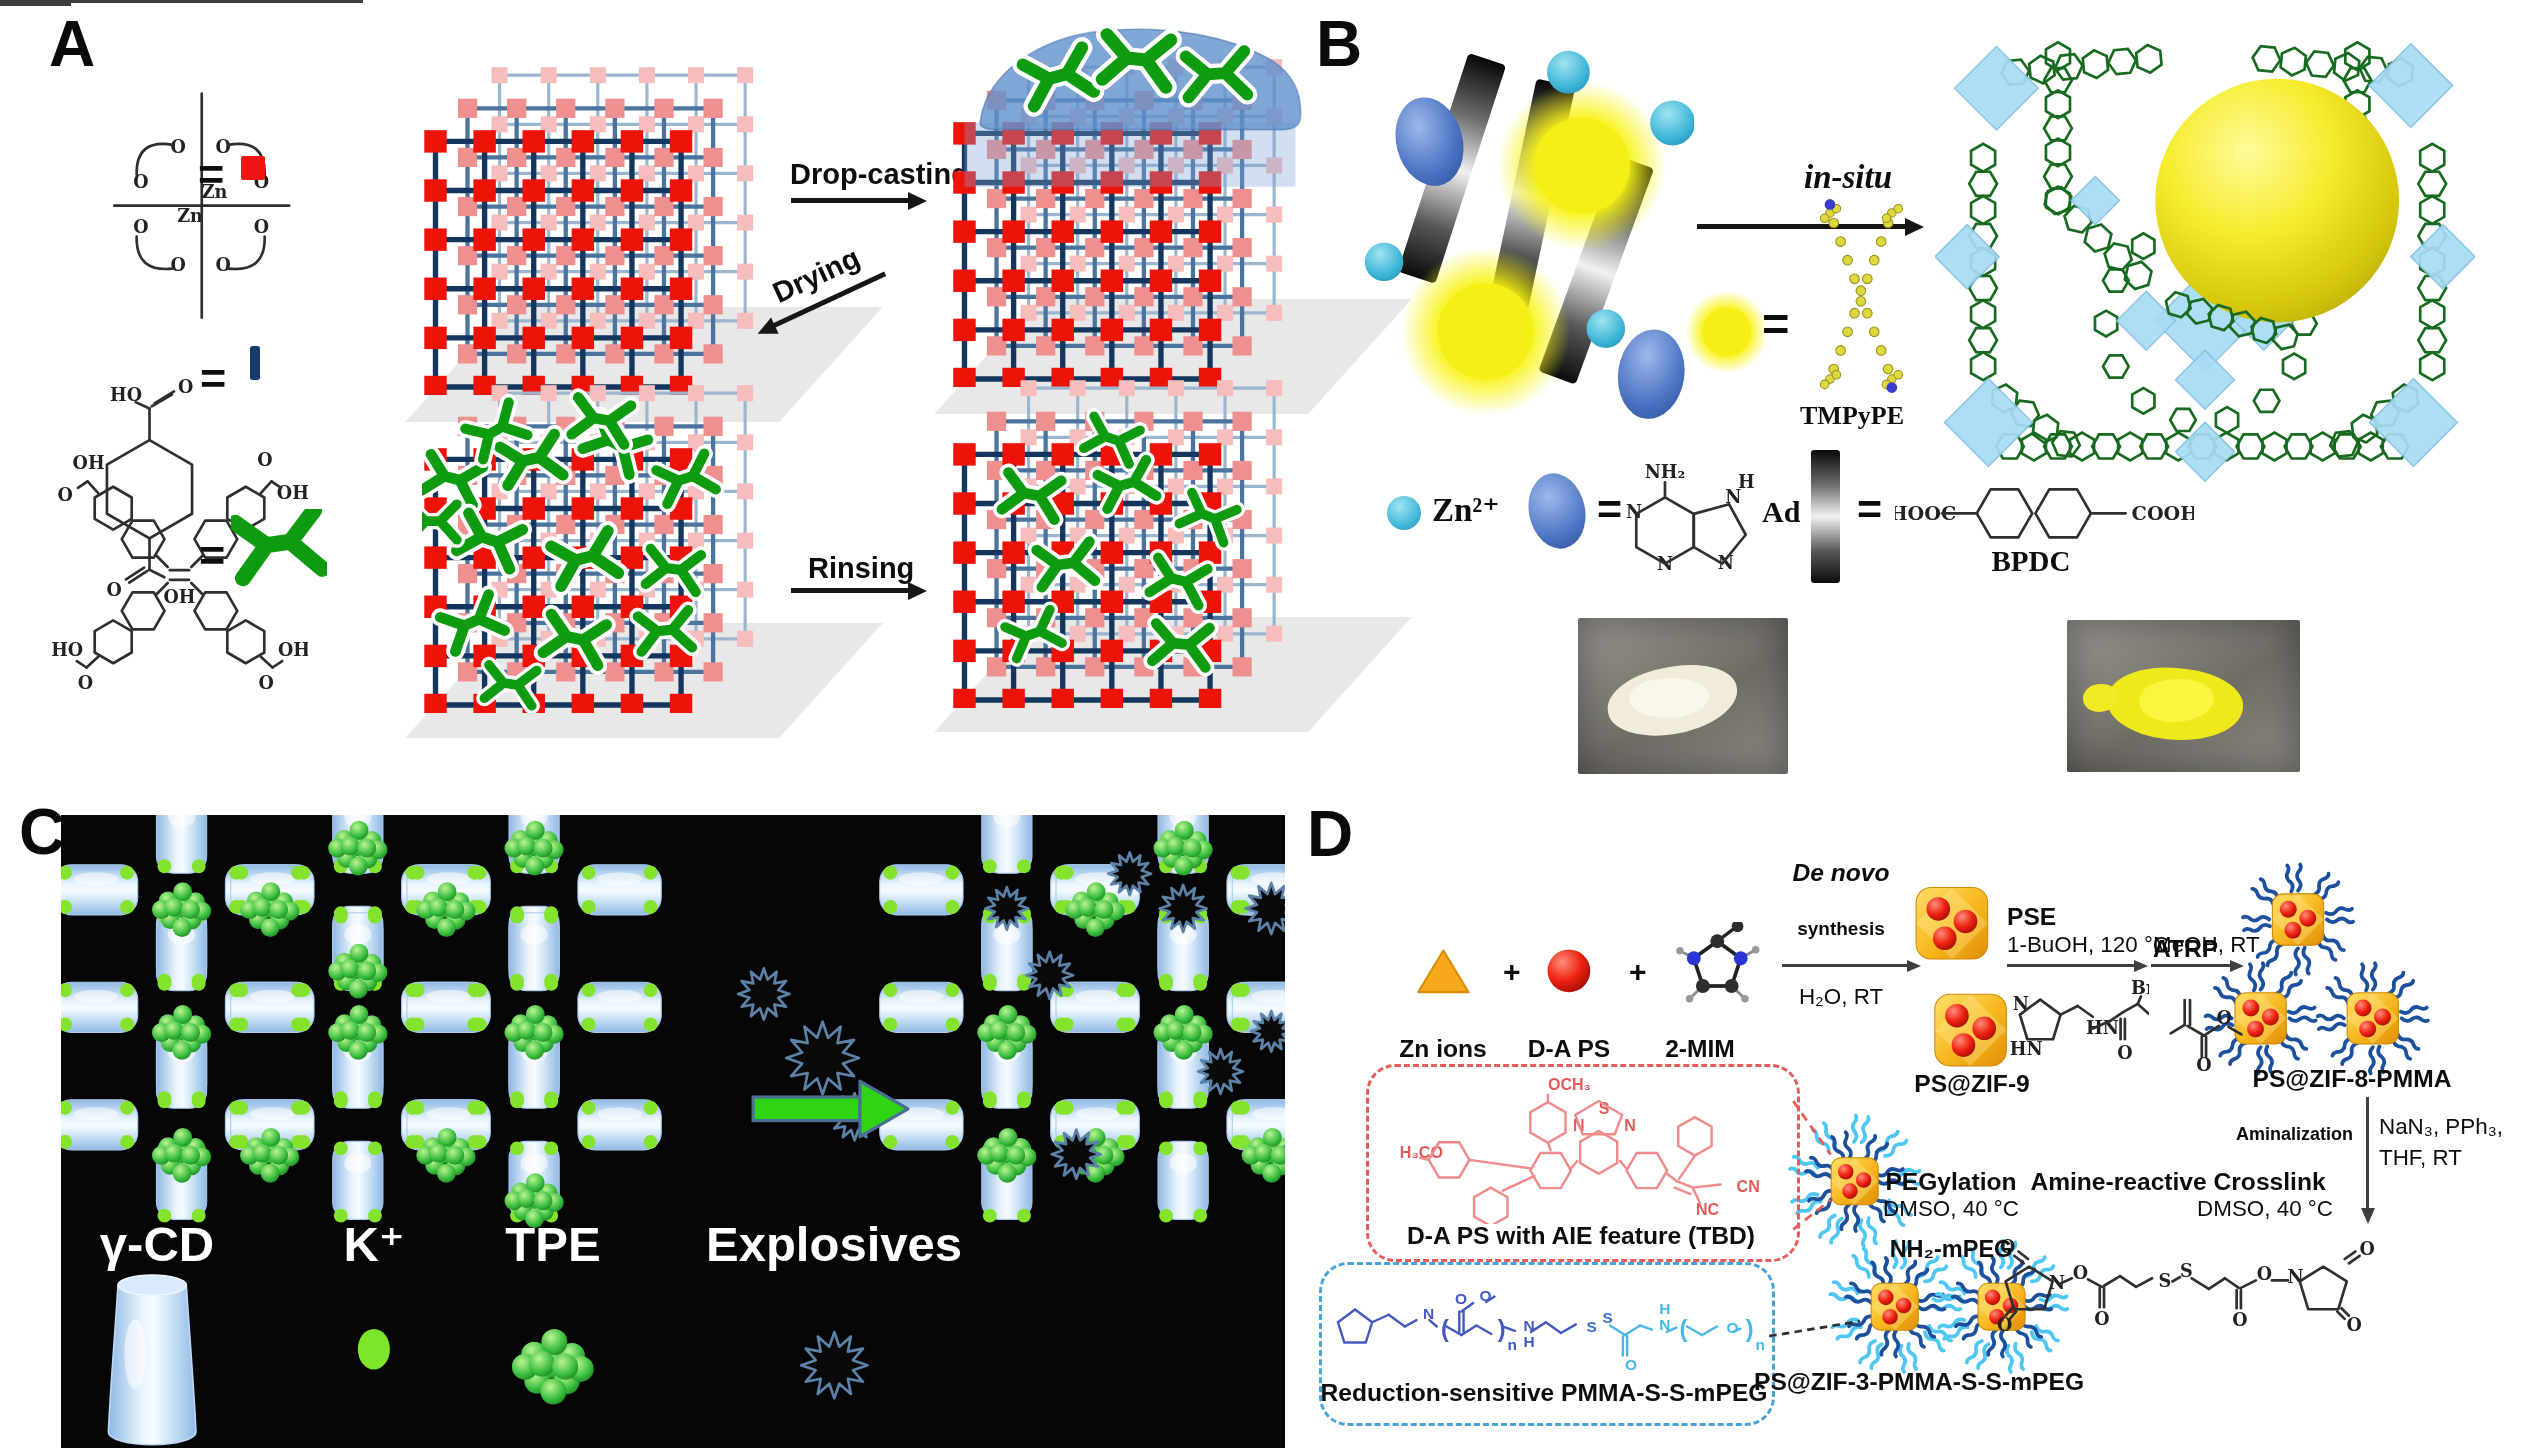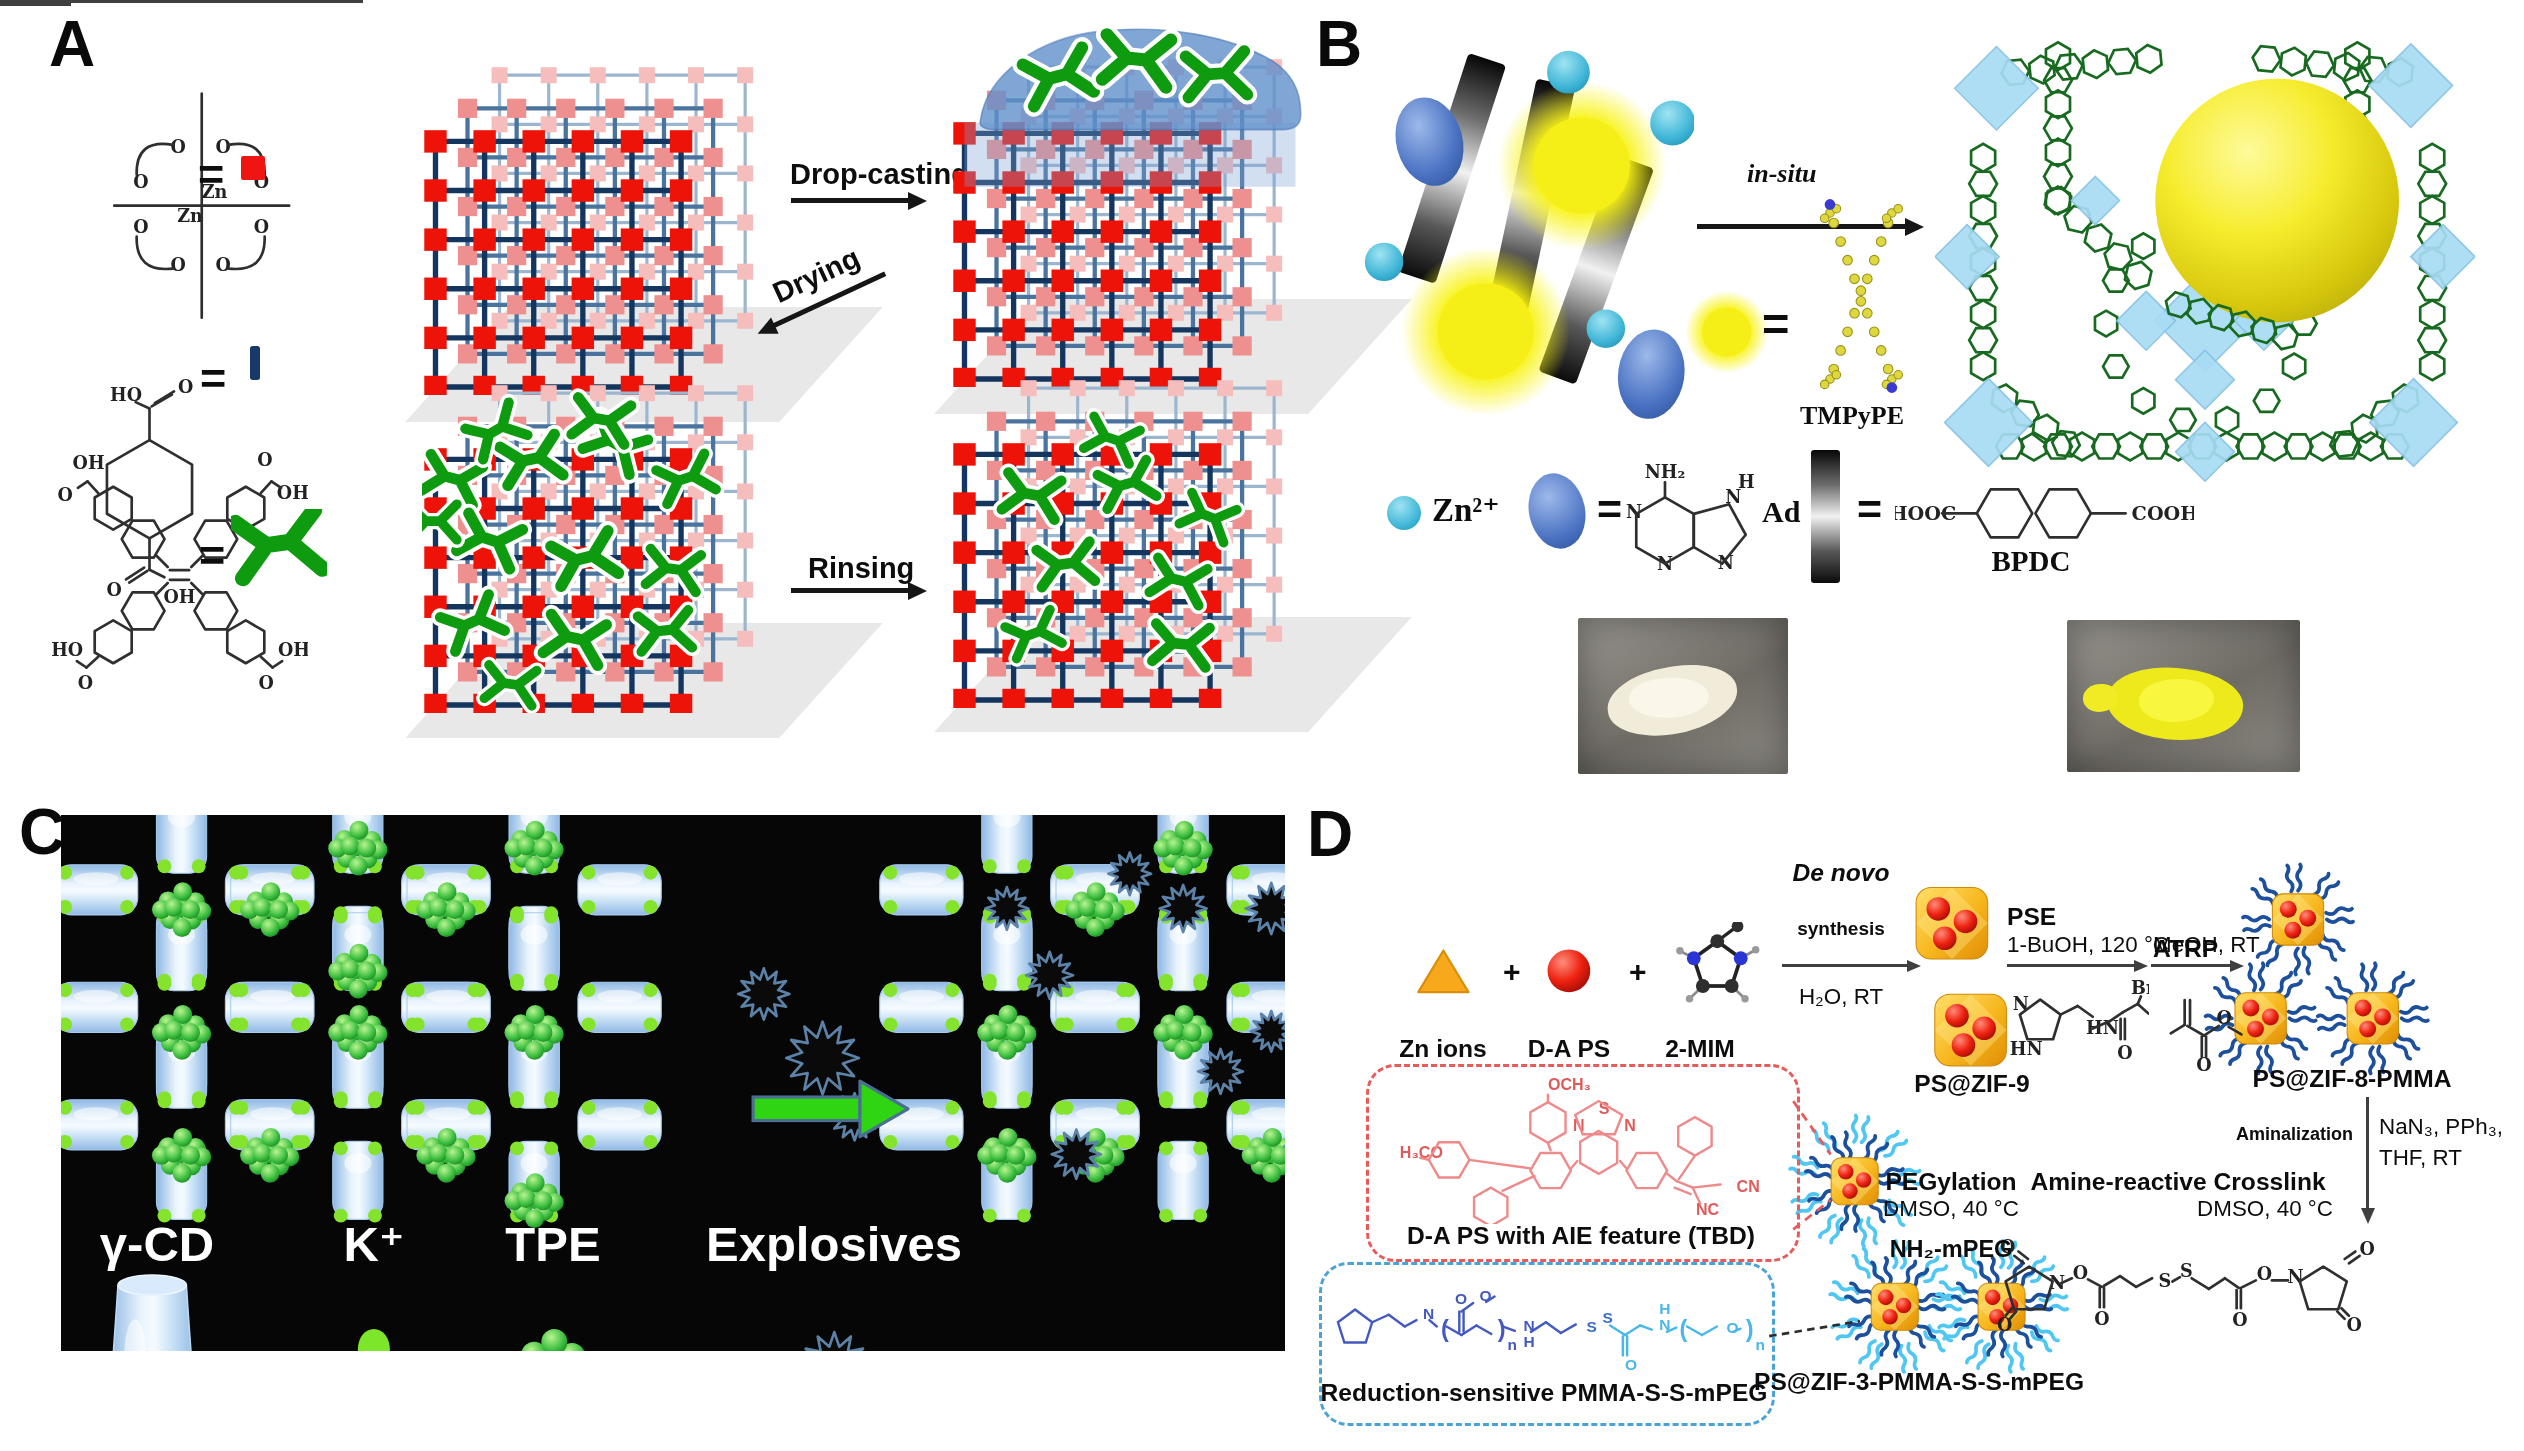--- a/index.html
+++ b/index.html
@@ -26,21 +26,21 @@
 .sub{position:absolute;background:#e8e8e8;transform:skewX(-42deg)}
 .mol{position:absolute}
 .mol path,.mol line{fill:none;stroke:#2f2f2f;stroke-width:5;stroke-linecap:round;stroke-linejoin:round}
 .mol text{font:bold 33px "DejaVu Serif","Liberation Serif",serif;fill:#222;text-anchor:middle}
 .molr path,.molr line{stroke:#ef8a8a;stroke-width:4.5}
 .molr text{font:bold 30px "Liberation Sans","DejaVu Sans",sans-serif;fill:#e05a5a}
 .molb text{font:bold 29px "Liberation Sans","DejaVu Sans",sans-serif}
 .eq{font-weight:800}
 .photo{position:absolute;border-radius:2.1px;background:linear-gradient(150deg,#9b9892 0%,#6f6c66 55%,#8e8b85 100%);box-shadow:inset 0 0 37px rgba(0,0,0,.4)}
 .blob{position:absolute;border-radius:52% 46% 55% 48%}
-#panelC{position:absolute;left:61px;top:815px;width:1224px;height:536px;background:#060606;overflow:hidden}
+#panelC{position:absolute;left:61px;top:815px;width:1224px;height:633px;background:#060606;overflow:hidden}
 #panelC svg{position:absolute;left:0;top:0}
 #panelC .t{position:absolute}
 </style>
 </head>
 <body>
 
 <div id="canvas">
 
   <svg id="defs" class="abs" width="5.3" height="5.3" style="left:0;top:0" viewBox="0 0 10 10">
     <defs>
@@ -206,21 +206,21 @@
       <circle cx="430" cy="250" r="158" fill="url(#gGlowY)"></circle>
       <circle cx="430" cy="250" r="90" fill="#f6ef17"></circle>
       <ellipse cx="145" cy="205" rx="62" ry="84" fill="url(#gBlue)" transform="rotate(-15 145 205)"></ellipse>
       <ellipse cx="560" cy="640" rx="62" ry="84" fill="url(#gBlue)" transform="rotate(8 560 640)"></ellipse>
       <circle cx="405" cy="75" r="40" fill="url(#gCyan)"></circle>
       <circle cx="600" cy="170" r="42" fill="url(#gCyan)"></circle>
       <circle cx="60" cy="430" r="36" fill="url(#gCyan)"></circle>
       <circle cx="475" cy="555" r="36" fill="url(#gCyan)"></circle>
     </svg>
 
-  <div class="t b i ser" style="left:1747px;top:160px;font-size:26px">in-situ</div>
+  <div class="t b i ser" style="left:1804px;top:160px;font-size:33px">in-situ</div>
   <div class="arr" style="left:1697px;top:224px;width:211px"></div>
 
   <svg id="tmglow" class="abs" width="128" height="86" style="left:1684px;top:289px" viewBox="0 0 240 160">
       <circle cx="80" cy="80" r="78" fill="url(#gGlowY)"></circle>
       <circle cx="80" cy="80" r="46" fill="#f6ef17"></circle>
     </svg>
   <div class="t eq" style="left:1762px;top:299px;font-size:47px">=</div>
   <svg id="tmmol" class="abs" width="123" height="208" style="left:1801px;top:192px" viewBox="0 0 230 390">
       <circle cx="124" cy="227.2161450207811" r="9" fill="#ded83e" stroke="#97911d" stroke-width="2"></circle>
       <circle cx="137" cy="262.116968793294" r="9" fill="#ded83e" stroke="#97911d" stroke-width="2"></circle>

